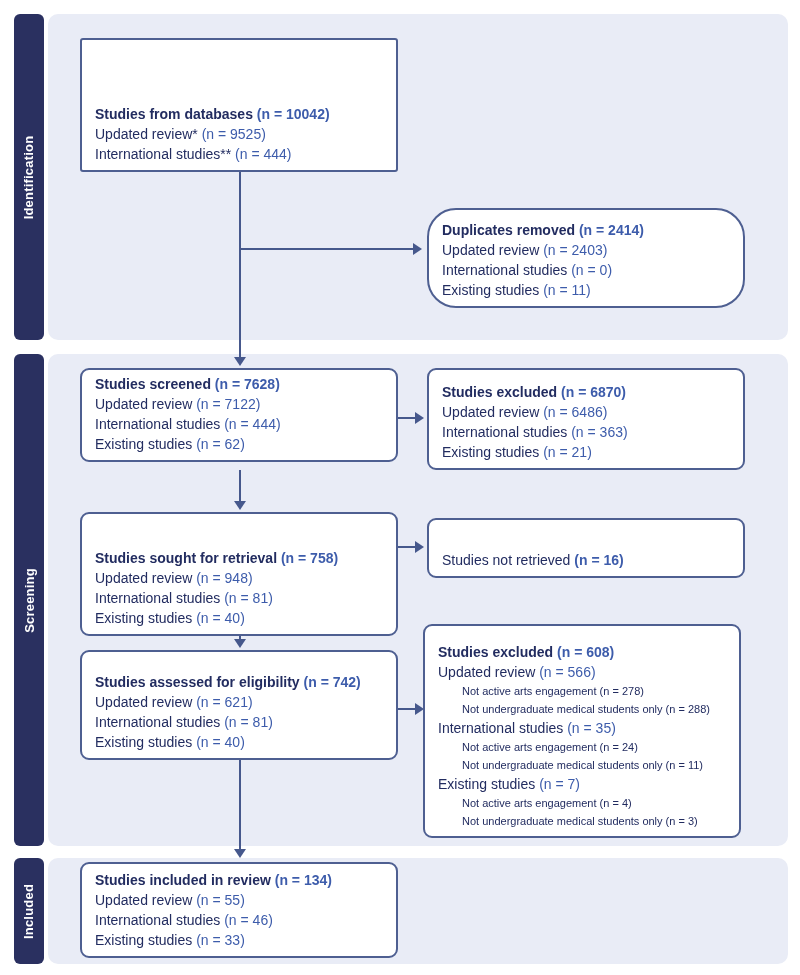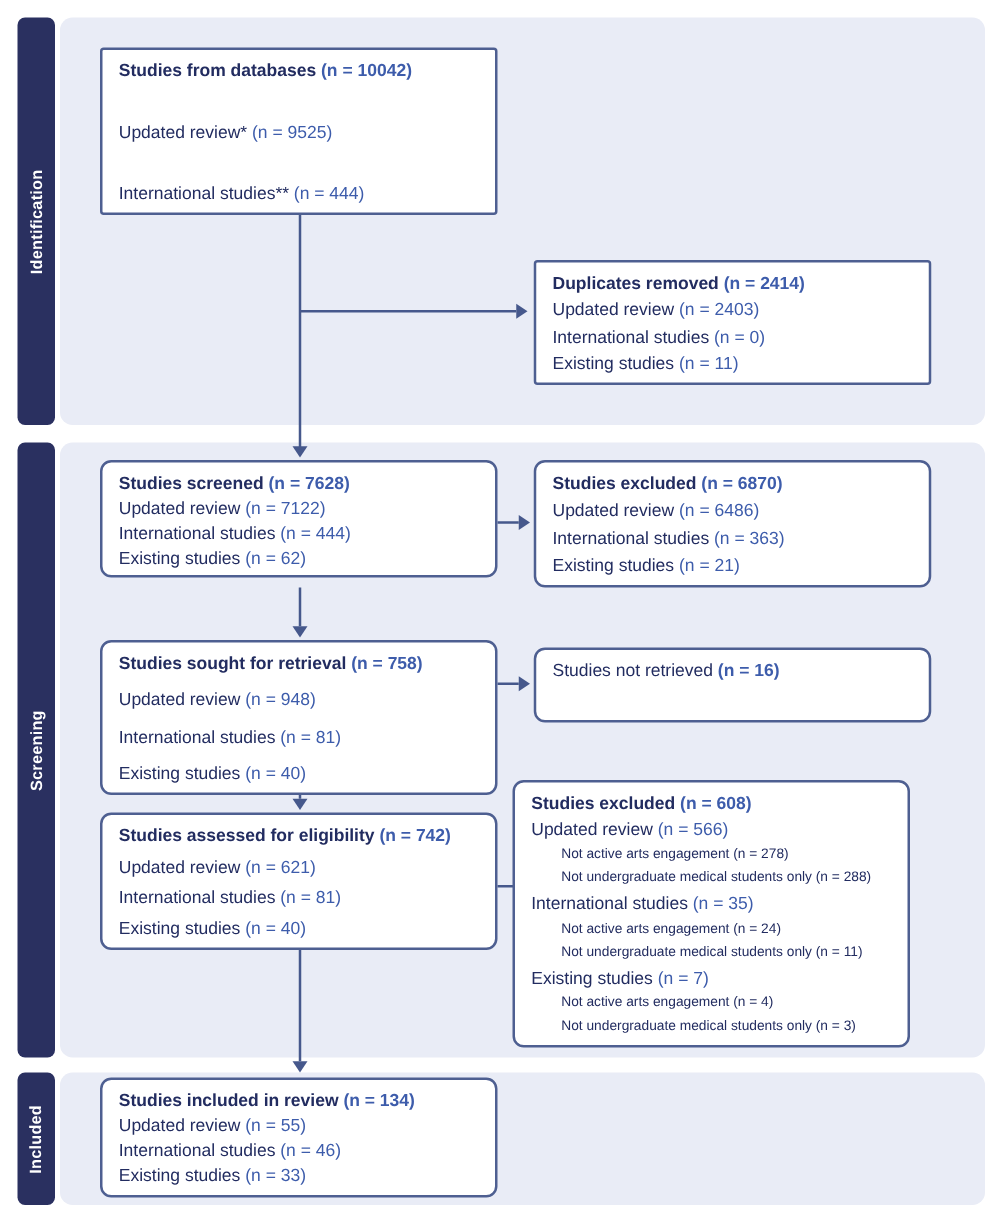--- a/index.html
+++ b/index.html
@@ -4,21 +4,21 @@
 <style>
   html,body{margin:0;padding:0;background:#ffffff;}
   .page{position:relative;width:800px;height:975px;background:#ffffff;
         font-family:"Liberation Sans",sans-serif;overflow:hidden;}
   .bar{position:absolute;background:#2a3060;border-radius:6px;
        display:flex;align-items:center;justify-content:center;z-index:1;}
   .bar span{transform:rotate(-90deg);color:#ffffff;font-weight:bold;
        font-size:13px;white-space:nowrap;letter-spacing:.2px;}
   .panel{position:absolute;background:#e9ecf6;border-radius:10px;z-index:0;}
   .box{position:absolute;background:#ffffff;border:2px solid #4e5f91;border-radius:9px;
-       display:flex;flex-direction:column;justify-content:space-between;
+       display:flex;flex-direction:column;justify-content:flex-end;
        padding:6px 13px;box-sizing:border-box;z-index:3;}
   .box.sq{border-radius:3px;}
   .line{font-size:14px;line-height:20px;color:#222c60;}
   .line.title{font-weight:bold;}
   .line .num{color:#3d5cab;}
   .line .reg{font-weight:normal;}
   .line .b{font-weight:bold;}
   .sub{font-size:11px;line-height:18px;padding-left:24px;color:#222c60;}
   .vline{position:absolute;width:2px;background:#46588c;z-index:2;}
   .hline{position:absolute;height:2px;background:#46588c;z-index:2;}
@@ -70,21 +70,21 @@
   <div class="ah-right" style="left:415px;top:541px;"></div>
 
   <div class="hline" style="left:398px;top:708px;width:17px;"></div>
   <div class="ah-right" style="left:415px;top:703px;"></div>
 
   <div class="box sq" style="left:80px;top:38px;width:318px;height:134px;">
       <div class="line title"><span class="lbl b">Studies from databases </span><span class="num b">(n = 10042)</span></div>
       <div class="line"><span class="lbl">Updated review* </span><span class="num">(n = 9525)</span></div>
       <div class="line"><span class="lbl">International studies** </span><span class="num">(n = 444)</span></div>
     </div>
-  <div class="box sq" style="left:427px;top:208px;width:318px;height:100px;">
+  <div class="box sq" style="left:427px;top:208px;width:318px;height:100px;border-radius:29px;">
       <div class="line title"><span class="lbl b">Duplicates removed </span><span class="num b">(n = 2414)</span></div>
       <div class="line"><span class="lbl">Updated review </span><span class="num">(n = 2403)</span></div>
       <div class="line"><span class="lbl">International studies </span><span class="num">(n = 0)</span></div>
       <div class="line"><span class="lbl">Existing studies </span><span class="num">(n = 11)</span></div>
     </div>
   <div class="box" style="left:80px;top:368px;width:318px;height:94px;">
       <div class="line title"><span class="lbl b">Studies screened </span><span class="num b">(n = 7628)</span></div>
       <div class="line"><span class="lbl">Updated review </span><span class="num">(n = 7122)</span></div>
       <div class="line"><span class="lbl">International studies </span><span class="num">(n = 444)</span></div>
       <div class="line"><span class="lbl">Existing studies </span><span class="num">(n = 62)</span></div>
@@ -103,21 +103,21 @@
     </div>
   <div class="box" style="left:427px;top:518px;width:318px;height:60px;">
       <div class="line title"><span class="lbl reg">Studies not retrieved </span><span class="num b">(n = 16)</span></div>
     </div>
   <div class="box" style="left:80px;top:650px;width:318px;height:110px;">
       <div class="line title"><span class="lbl b">Studies assessed for eligibility </span><span class="num b">(n = 742)</span></div>
       <div class="line"><span class="lbl">Updated review </span><span class="num">(n = 621)</span></div>
       <div class="line"><span class="lbl">International studies </span><span class="num">(n = 81)</span></div>
       <div class="line"><span class="lbl">Existing studies </span><span class="num">(n = 40)</span></div>
     </div>
-  <div class="box" style="left:410px;top:624px;width:318px;height:214px;">
+  <div class="box" style="left:423px;top:624px;width:318px;height:214px;">
       <div class="line title"><span class="lbl b">Studies excluded </span><span class="num b">(n = 608)</span></div>
       <div class="line"><span class="lbl">Updated review </span><span class="num">(n = 566)</span></div>
       <div class="sub">Not active arts engagement (n = 278)</div>
       <div class="sub">Not undergraduate medical students only (n = 288)</div>
       <div class="line"><span class="lbl">International studies </span><span class="num">(n = 35)</span></div>
       <div class="sub">Not active arts engagement (n = 24)</div>
       <div class="sub">Not undergraduate medical students only (n = 11)</div>
       <div class="line"><span class="lbl">Existing studies </span><span class="num">(n = 7)</span></div>
       <div class="sub">Not active arts engagement (n = 4)</div>
       <div class="sub">Not undergraduate medical students only (n = 3)</div>

